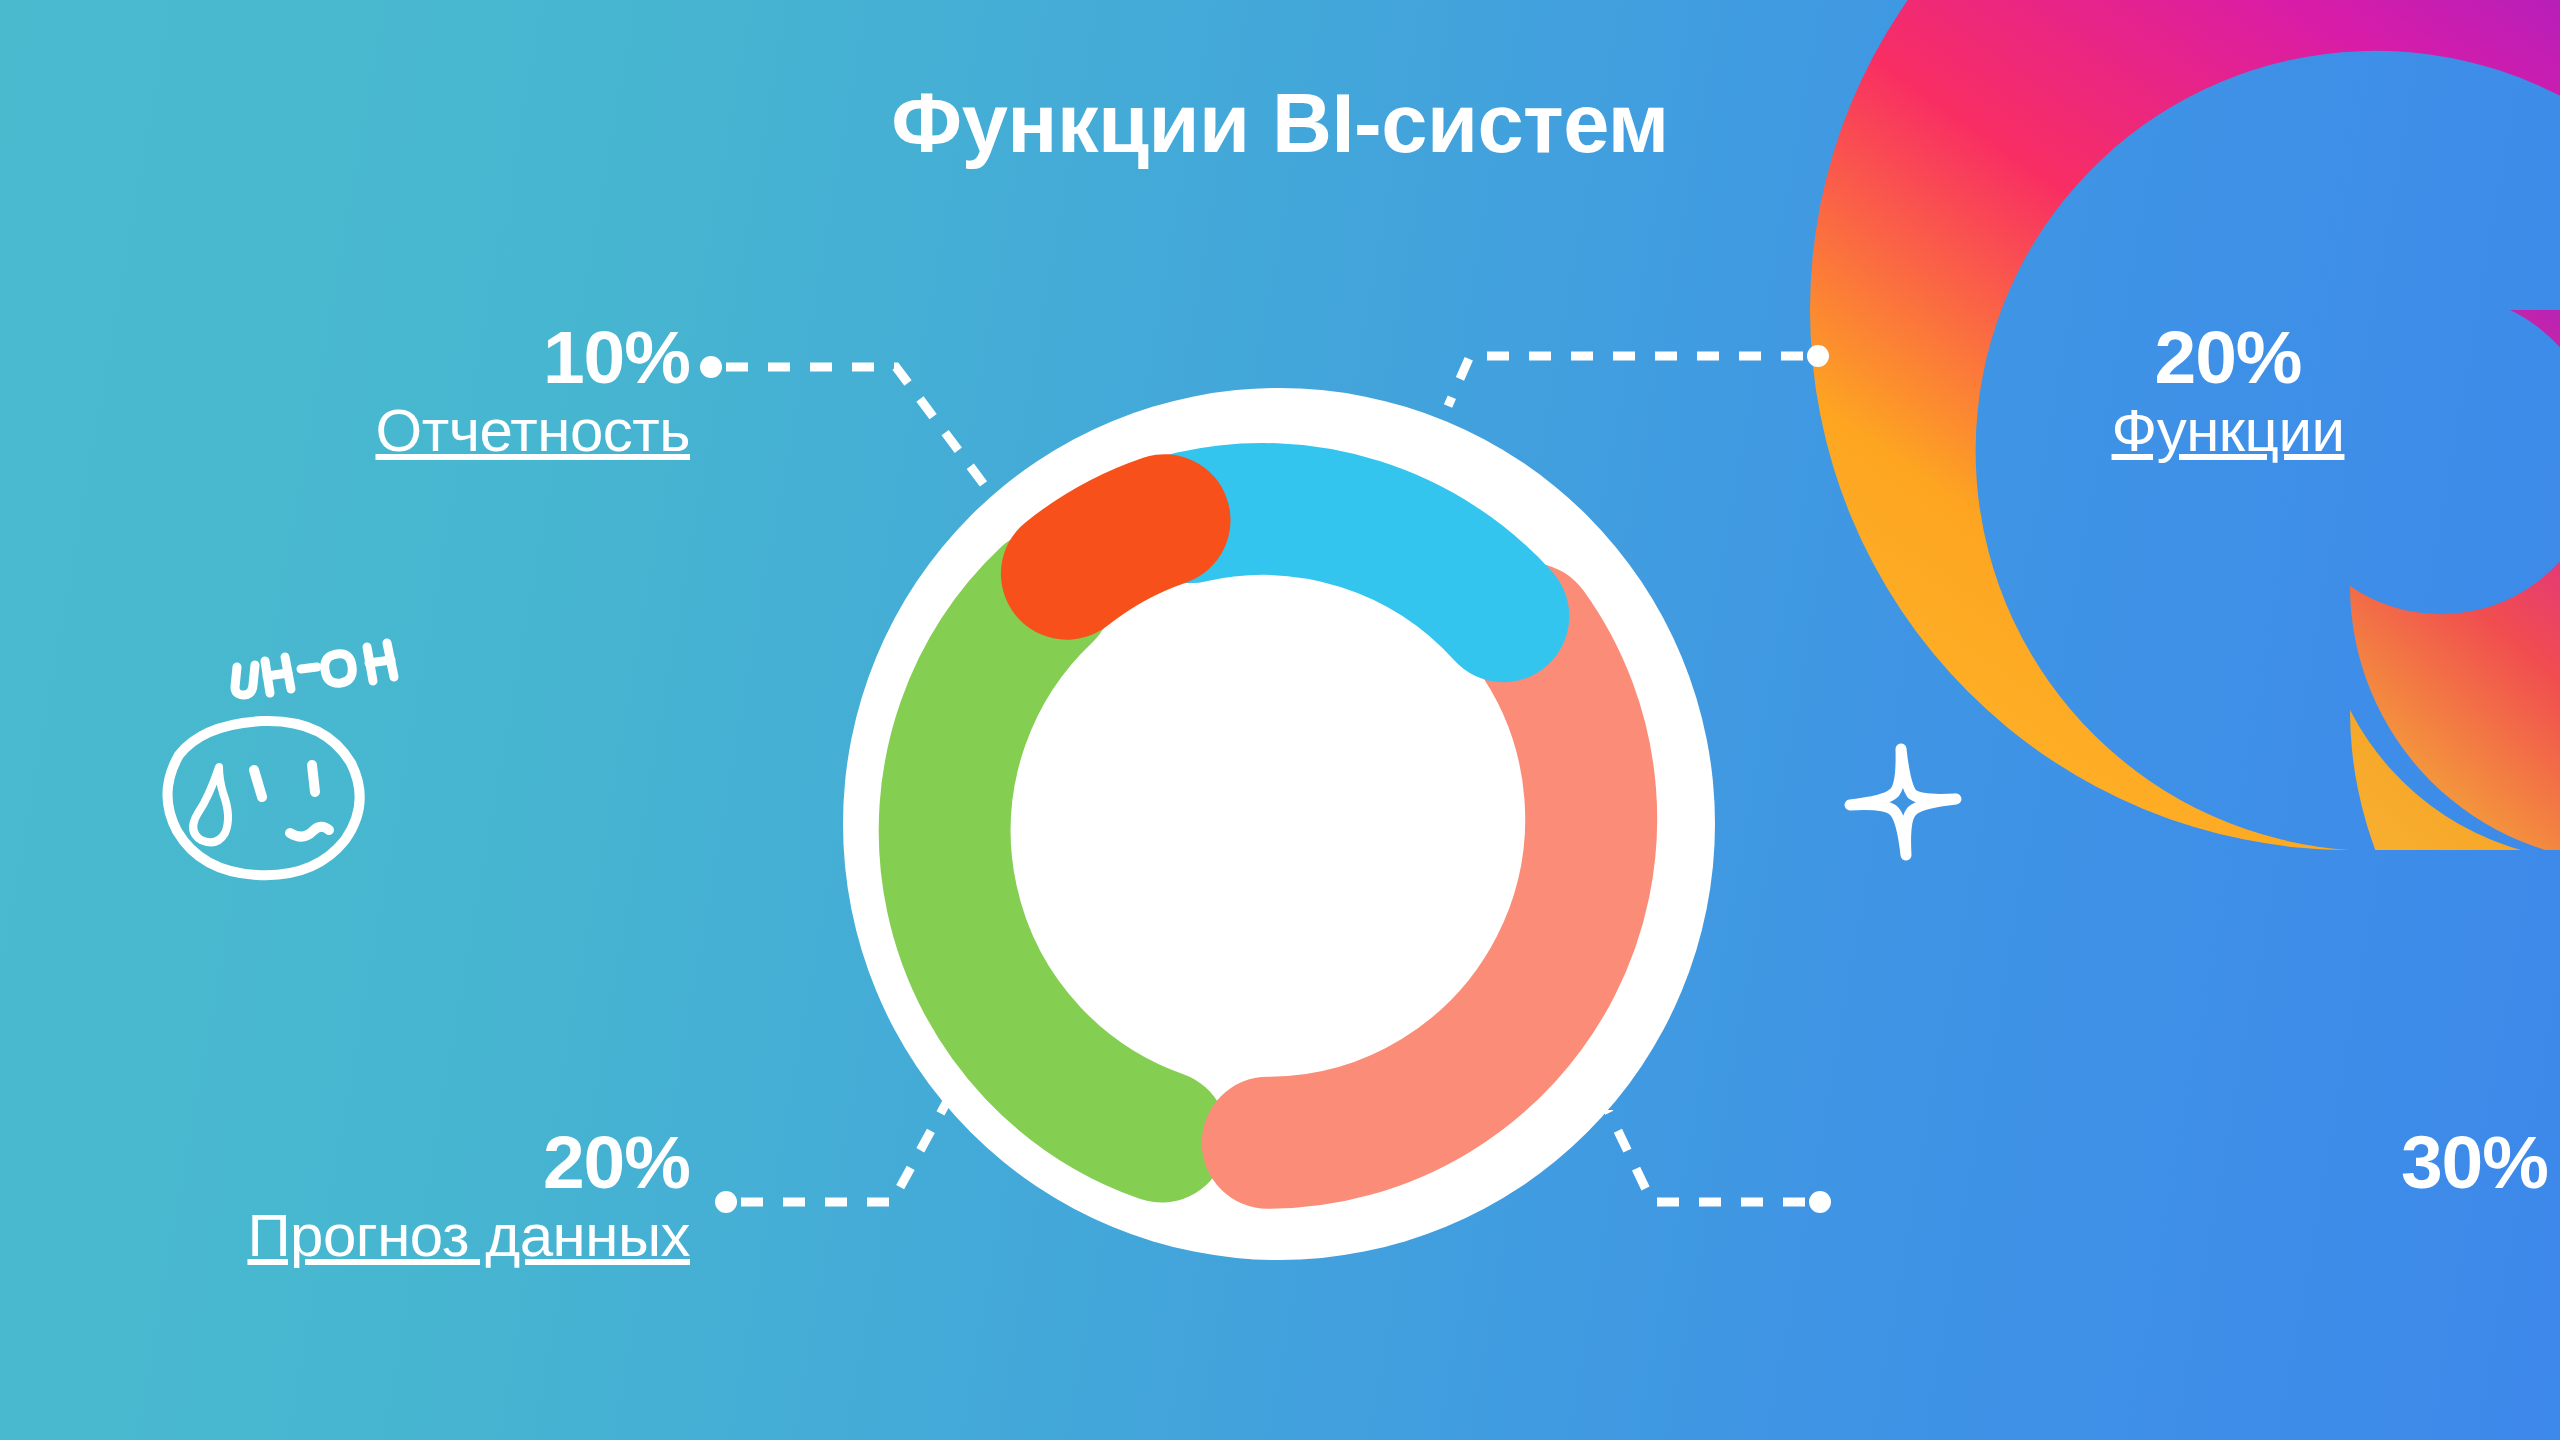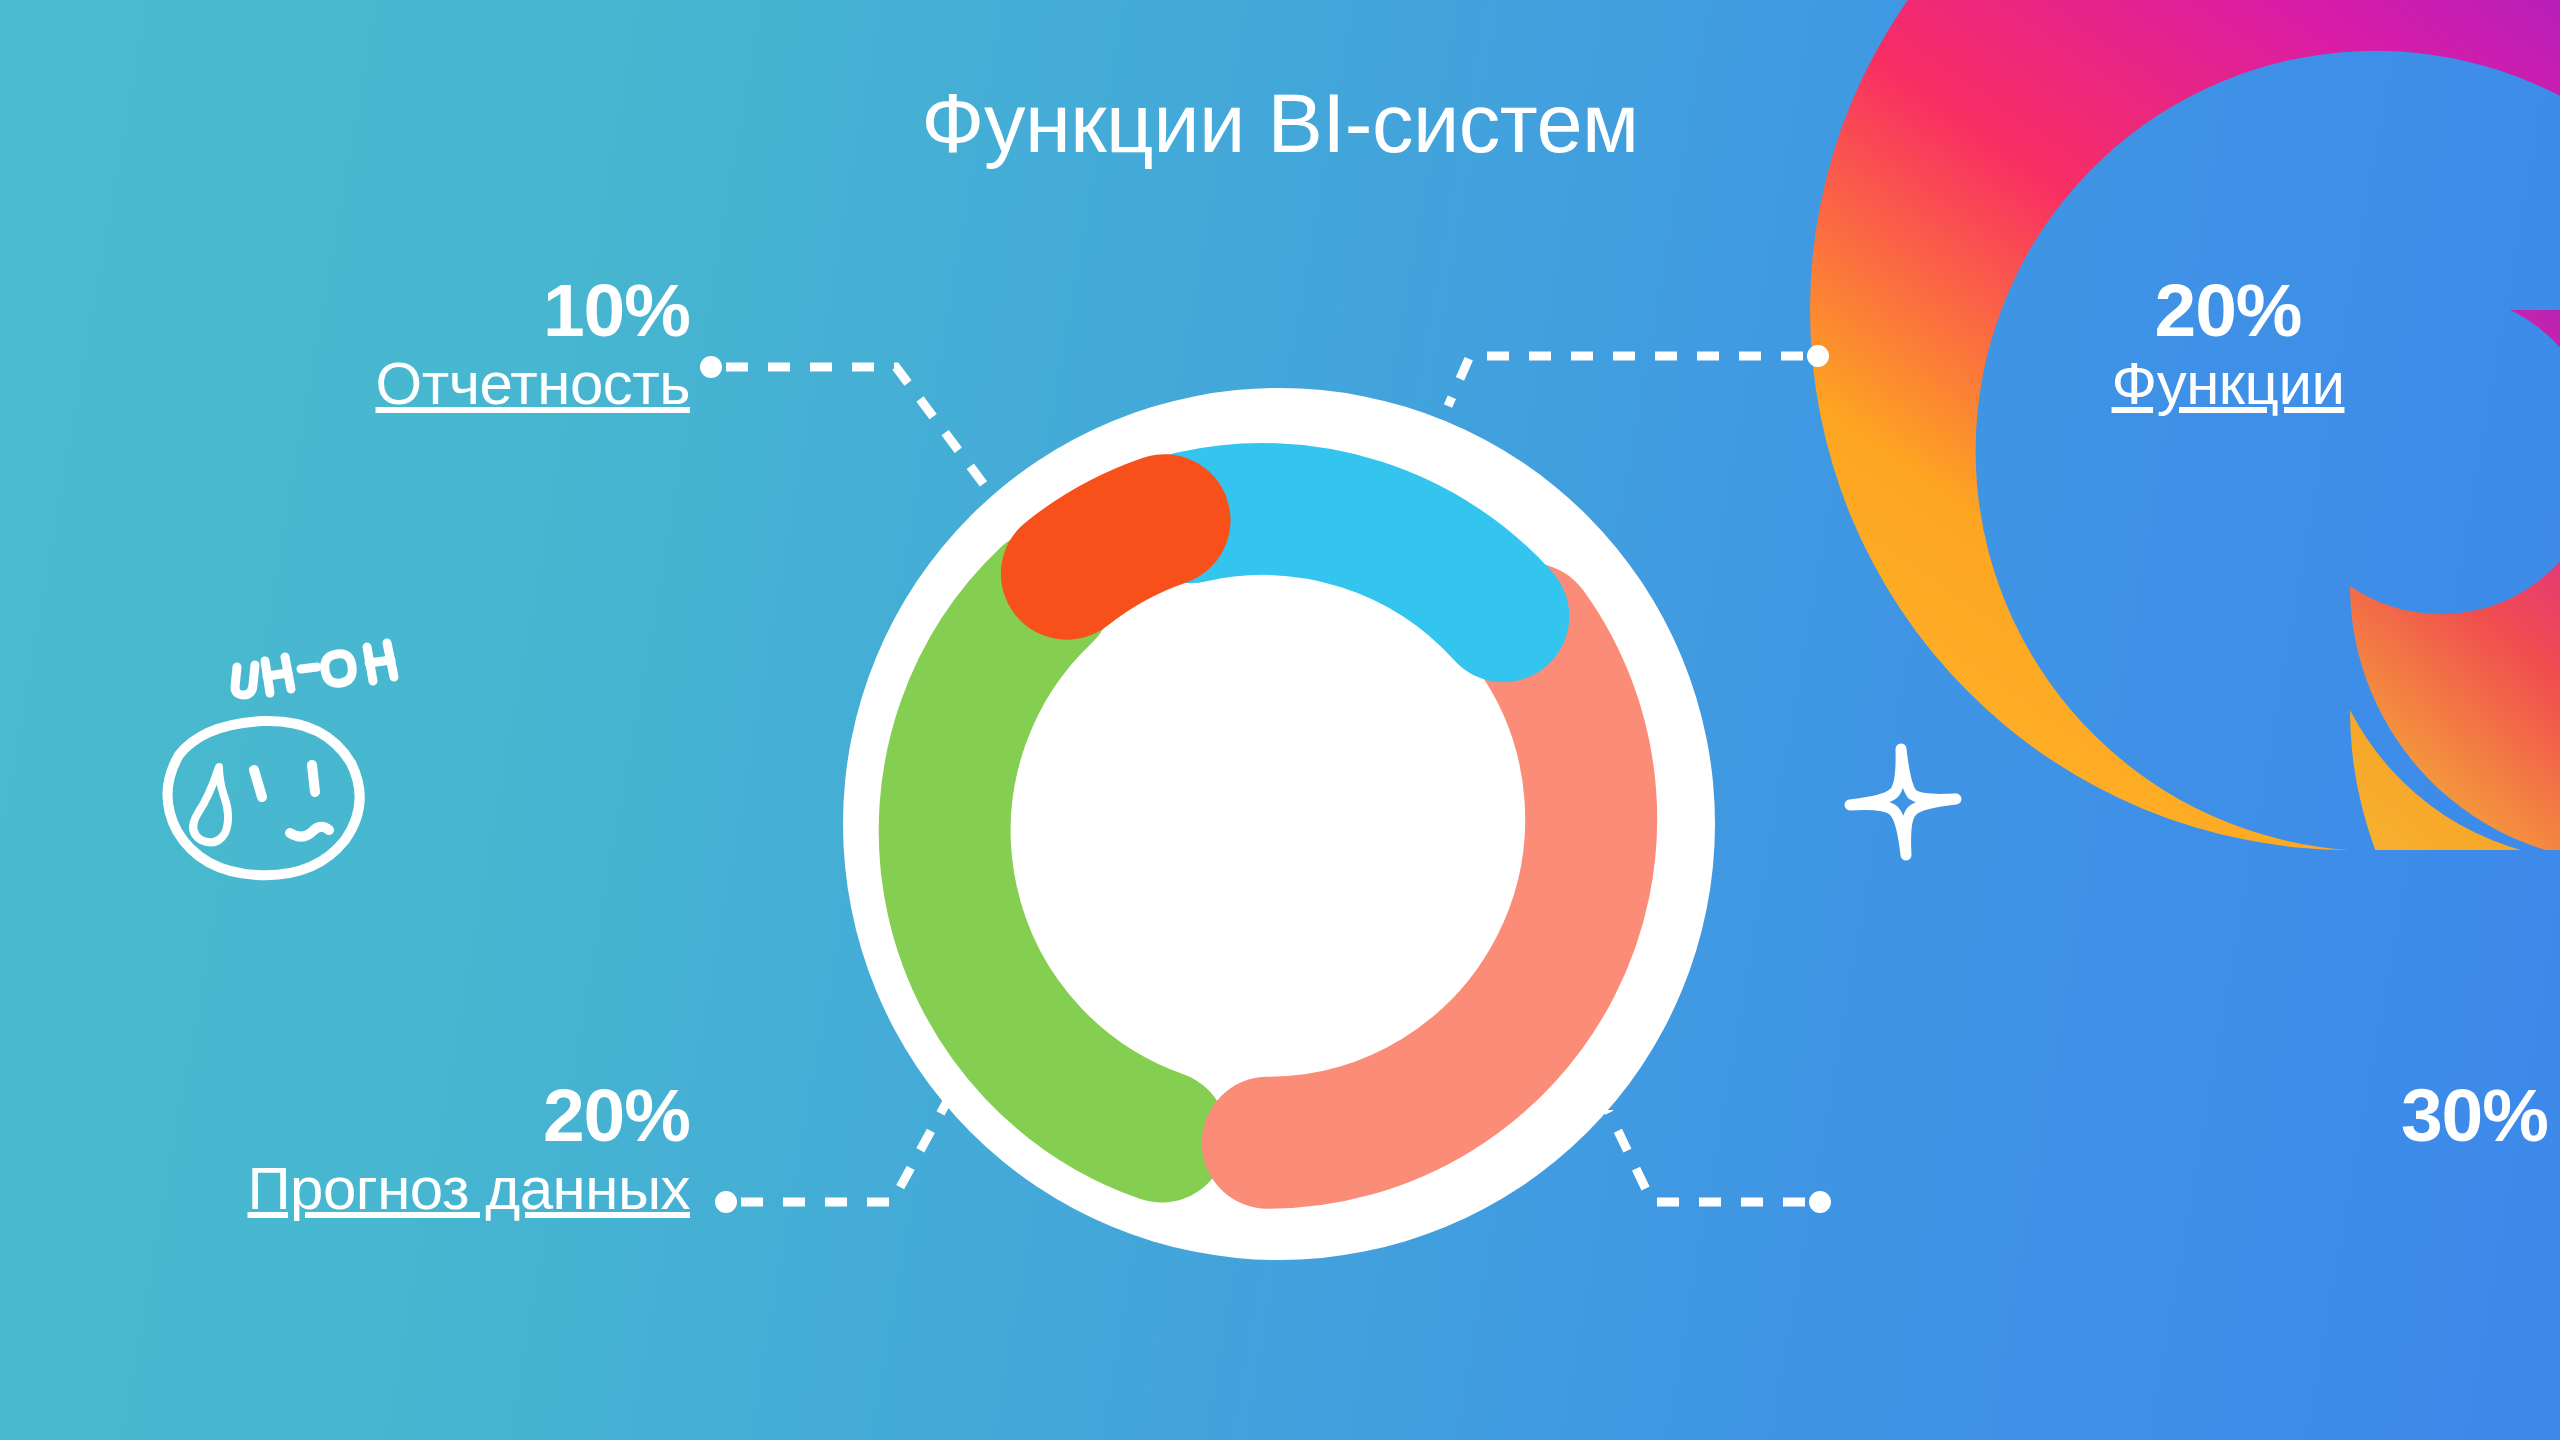--- a/index.html
+++ b/index.html
@@ -28,30 +28,31 @@
 
   
   #title {
     position: absolute;
     top: 82px;
     left: 0;
     width: 2560px;
     text-align: center;
     color: #ffffff;
     font-size: 83px;
-    font-weight: normal;
+    font-weight: bold;
     letter-spacing: -0.5px;
     line-height: 1;
   }
 
   
   .callout {
     position: absolute;
     color: #ffffff;
     line-height: 1.03;
+    margin-top: 47px;
   }
   .callout .pct {
     font-size: 75px;
     font-weight: bold;
     display: block;
     letter-spacing: -1px;
   }
   .callout .cap {
     font-size: 60px;
     font-weight: normal;

